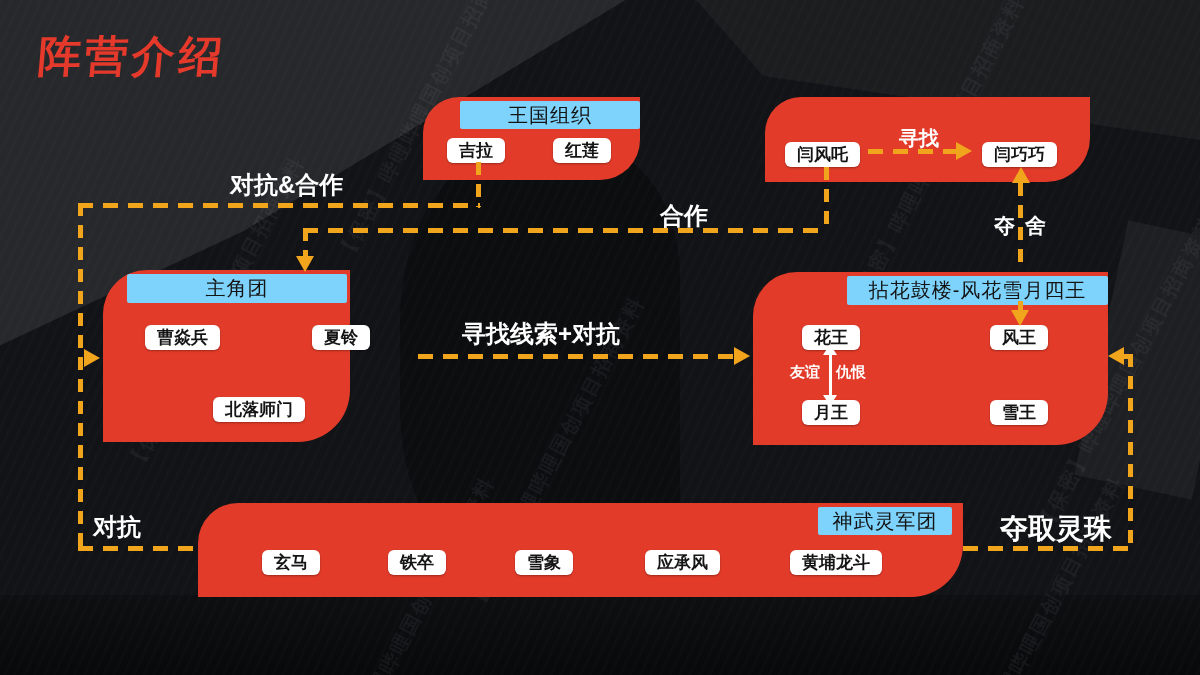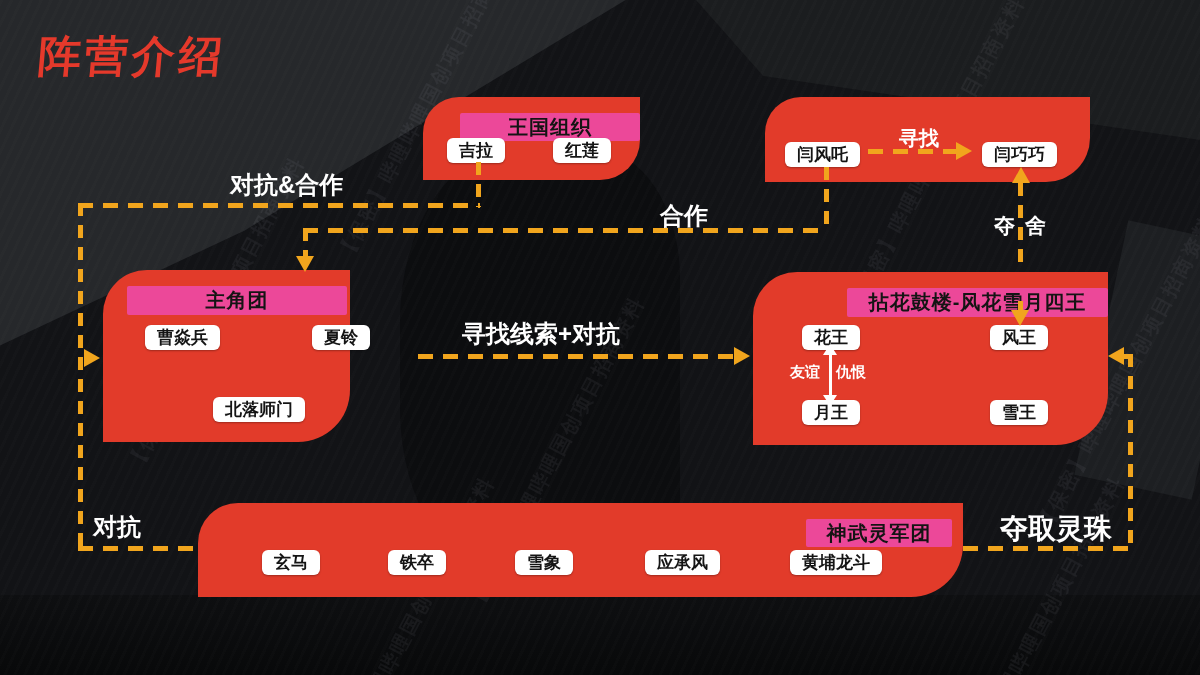--- a/index.html
+++ b/index.html
@@ -24,22 +24,22 @@
   
   .wm{position:absolute;z-index:1;color:rgba(200,200,205,.065);font-size:20px;
       font-weight:bold;white-space:nowrap;transform:rotate(-62deg);letter-spacing:2px;}
 
   
   .title{position:absolute;left:38px;top:28px;z-index:7;color:#e5392b;
          font-size:43px;font-weight:900;letter-spacing:4px;transform:skewX(-5deg);}
 
   
   .fbox{position:absolute;z-index:2;background:#e23b2a;}
-  .tab{position:absolute;top:16px;height:28px;background:#ec4899;color:#141414;
-       font-weight:bold;font-size:20px;display:flex;align-items:center;
+  .tab{position:absolute;top:4px;height:28px;background:#7dd3fc;color:#141414;
+       font-weight:normal;font-size:20px;display:flex;align-items:center;
        justify-content:center;letter-spacing:1px;border-radius:2px;}
   .pill{position:absolute;background:#fff;color:#141414;font-weight:bold;
         font-size:17px;height:25px;line-height:25px;padding:0 12px;
         border-radius:6px;white-space:nowrap;box-shadow:0 1px 2px rgba(0,0,0,.3);}
 
   
   .hline{position:absolute;height:5px;z-index:5;
          background:repeating-linear-gradient(90deg,#f1a51d 0 15px,transparent 15px 25px);}
   .vline{position:absolute;width:5px;z-index:5;
          background:repeating-linear-gradient(180deg,#f1a51d 0 13px,transparent 13px 22px);}
@@ -101,21 +101,21 @@
 
   <div class="fbox" style="left:753px;top:272px;width:355px;height:173px;border-radius:44px 0 52px 0;">
     <div class="tab" style="right:0;width:261px;height:29px;">拈花鼓楼-风花雪月四王</div>
     <div class="pill" style="left:49px;top:53px;">花王</div>
     <div class="pill" style="left:237px;top:53px;">风王</div>
     <div class="pill" style="left:49px;top:128px;">月王</div>
     <div class="pill" style="left:237px;top:128px;">雪王</div>
   </div>
 
   <div class="fbox" style="left:198px;top:503px;width:765px;height:94px;border-radius:40px 0 52px 0;">
-    <div class="tab" style="right:11px;width:146px;">神武灵军团</div>
+    <div class="tab" style="right:11px;width:134px;">神武灵军团</div>
     <div class="pill" style="left:64px;top:47px;">玄马</div>
     <div class="pill" style="left:190px;top:47px;">铁卒</div>
     <div class="pill" style="left:317px;top:47px;">雪象</div>
     <div class="pill" style="left:447px;top:47px;">应承风</div>
     <div class="pill" style="left:592px;top:47px;">黄埔龙斗</div>
   </div>
 
   <div class="vline" style="left:476px;top:162px;height:45px;"></div>
   <div class="hline" style="left:78px;top:203px;width:402px;"></div>
   <div class="vline" style="left:78px;top:203px;height:348px;"></div>

